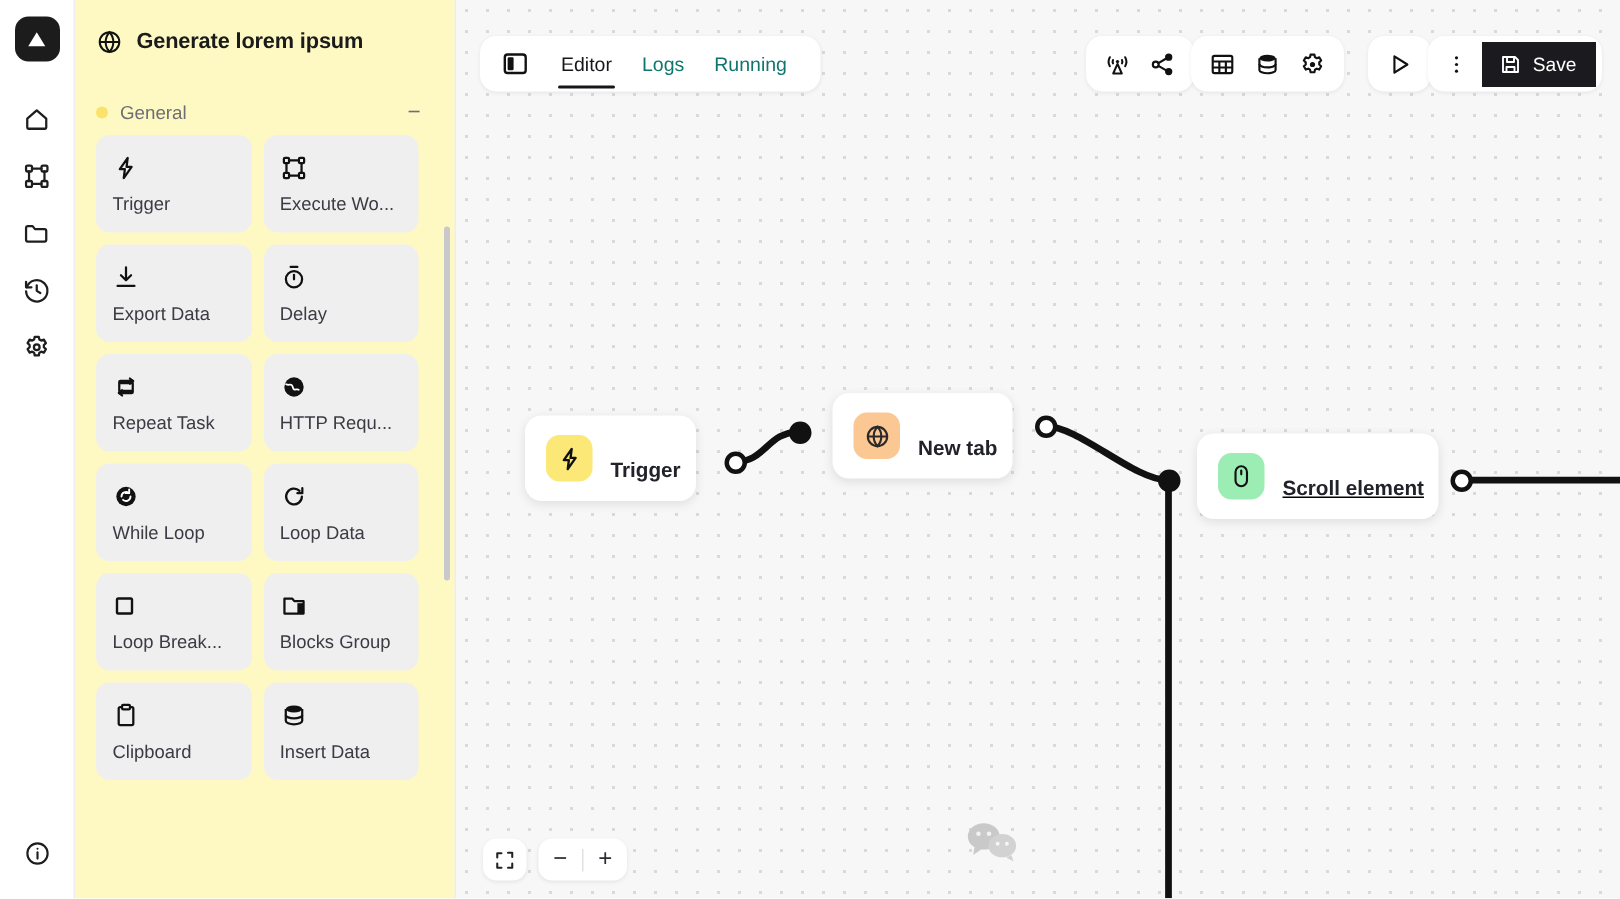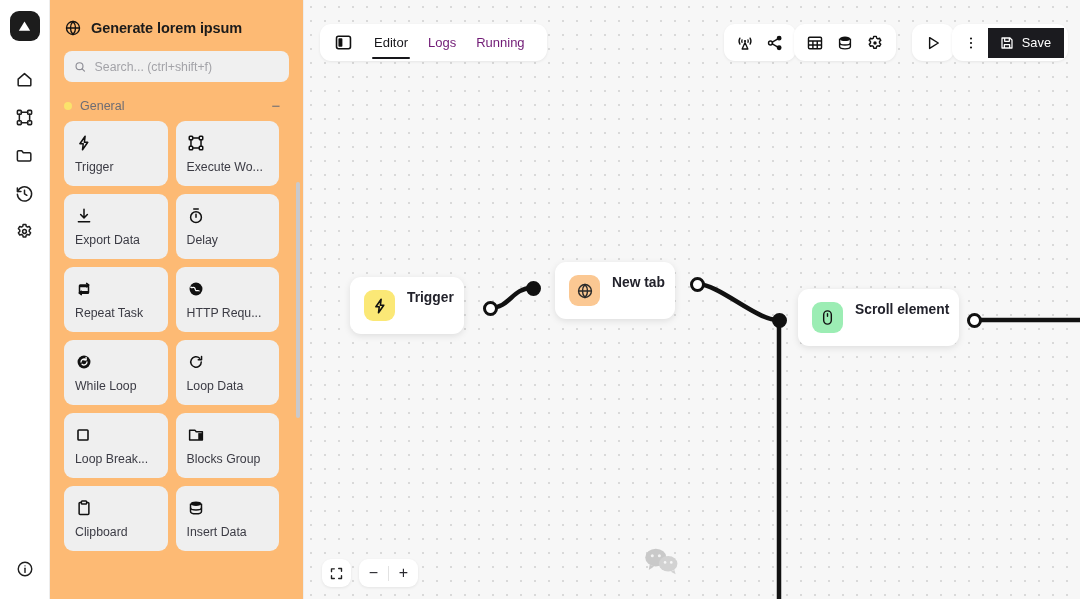--- a/index.html
+++ b/index.html
@@ -25,21 +25,21 @@
   .rail-icon {
     width: 32px; height: 32px; margin-bottom: 6px;
     display: flex; align-items: center; justify-content: center;
     color: #1e1e1e; cursor: pointer; border-radius: 8px;
   }
   .rail-spacer { flex: 1; }
   .rail-bottom { margin-bottom: 14px; }
 
   
   .sidebar {
-    width: 254px; flex: 0 0 254px; height: 599px; background: #fdba74;
+    width: 254px; flex: 0 0 254px; height: 599px; background: #fef9c3;
     border-right: 1px solid #ededed; position: relative;
     display: flex; flex-direction: column;
   }
   .sb-header {
     display: flex; align-items: center; gap: 9px;
     padding: 19px 14px 14px 14px;
   }
   .sb-title {
     font-size: 14.5px; font-weight: bold; color: #1b1b1b;
     letter-spacing: -0.1px;
@@ -103,21 +103,21 @@
   .tb-group {
     background: #fff; border-radius: 11px; height: 37px;
     display: flex; align-items: center; box-shadow: 0 1px 3px rgba(0,0,0,.07);
   }
   .tb-left { left: 16px; padding: 0 14px 0 10px; gap: 4px; }
   .tb-panel-btn {
     width: 26px; height: 26px; display: flex; align-items: center;
     justify-content: center; cursor: pointer; margin-right: 6px;
   }
   .tab {
-    font-size: 13px; color: #701a75; padding: 0 8px; height: 37px;
+    font-size: 13px; color: #0f766e; padding: 0 8px; height: 37px;
     display: flex; align-items: center; cursor: pointer; position: relative;
   }
   .tab.active { color: #17171b; }
   .tab.active::after {
     content: ""; position: absolute; left: 6px; right: 6px; bottom: 2px;
     height: 2.5px; background: #16161a; border-radius: 2px;
   }
   .tb-icon {
     width: 30px; height: 30px; display: flex; align-items: center;
     justify-content: center; cursor: pointer; color: #18181c;
@@ -128,21 +128,21 @@
   .tb-r4 { right: 12px; padding: 0 4px 0 4px; gap: 0; }
   .save-btn {
     background: #1b1b1f; color: #fff; border-radius: 0; height: 30px;
     display: flex; align-items: center; gap: 7px; padding: 0 13px 0 11px;
     font-size: 12.8px; cursor: pointer; margin-left: 2px;
   }
 
   
   .node {
     position: absolute; background: #fff; border-radius: 11px;
-    box-shadow: 0 2px 7px rgba(0,0,0,.10); display: flex; align-items: flex-start;
+    box-shadow: 0 2px 7px rgba(0,0,0,.10); display: flex; align-items: flex-end;
     gap: 12px; padding: 13px 10px 13px 14px; z-index: 5;
   }
   .node-ic {
     width: 31px; height: 31px; border-radius: 9px;
     display: flex; align-items: center; justify-content: center; flex: 0 0 31px;
   }
   .node-label { font-size: 13.8px; font-weight: bold; color: #22222b; white-space: nowrap; }
 
   .port {
     position: absolute; width: 15px; height: 15px; border-radius: 50%;
@@ -226,29 +226,20 @@
 
   <div class="sidebar">
     <div class="sb-header">
       <svg width="18" height="18" viewBox="0 0 24 24" fill="none" stroke="#111" stroke-width="1.8">
         <circle cx="12" cy="12" r="8.7"></circle>
         <path d="M3.3 12h17.4M12 3.3c2.3 2.4 3.4 5.5 3.4 8.7s-1.1 6.3-3.4 8.7c-2.3-2.4-3.4-5.5-3.4-8.7S9.7 5.7 12 3.3Z"></path>
       </svg>
       <span class="sb-title">Generate lorem ipsum</span>
     </div>
 
-    <div class="sb-search-wrap">
-      <div class="sb-search">
-        <svg width="14" height="14" viewBox="0 0 24 24" fill="none" stroke="#8d8d95" stroke-width="2.2" stroke-linecap="round">
-          <circle cx="10.5" cy="10.5" r="6.6"></circle>
-            <path d="M15.4 15.4 20 20"></path>
-        </svg>
-        <input type="text" placeholder="Search... (ctrl+shift+f)" style="">
-      </div>
-    </div>
 
     <div class="sb-scroll">
       <div class="cat-head">
         <span class="cat-dot"></span>
         <span class="cat-name">General</span>
         <span class="cat-toggle">−</span>
       </div>
 
       <div class="blocks-grid">
 
@@ -403,21 +394,21 @@
         <svg width="18" height="18" viewBox="0 0 24 24" fill="none" stroke="#2a2a2a" stroke-width="1.9">
           <circle cx="12" cy="12" r="8.6"></circle>
           <path d="M3.4 12h17.2M12 3.4c2.3 2.4 3.4 5.5 3.4 8.6s-1.1 6.2-3.4 8.6c-2.3-2.4-3.4-5.5-3.4-8.6S9.7 5.8 12 3.4Z"></path>
         </svg>
       </div>
       <span class="node-label">New tab</span>
     </div>
     <div class="port filled" style="left:222px; top:281px;"></div>
     <div class="port" style="left:386px; top:277px;"></div>
 
-    <div class="node" style="left:494px; top:289px;">
+    <div class="node" style="left:494px; top:289px;text-decoration:underline;">
       <div class="node-ic" style="background:#9cedb4;">
         <svg width="17" height="17" viewBox="0 0 24 24" fill="none" stroke="#111" stroke-width="2" stroke-linecap="round">
           <rect x="6.6" y="2.6" width="10.8" height="18.8" rx="5.4"></rect>
             <path d="M12 6.6v3.6"></path>
         </svg>
       </div>
       <span class="node-label">Scroll element</span>
     </div>
     <div class="port filled" style="left:468px; top:313px;"></div>
     <div class="port" style="left:663px; top:313px;"></div>

